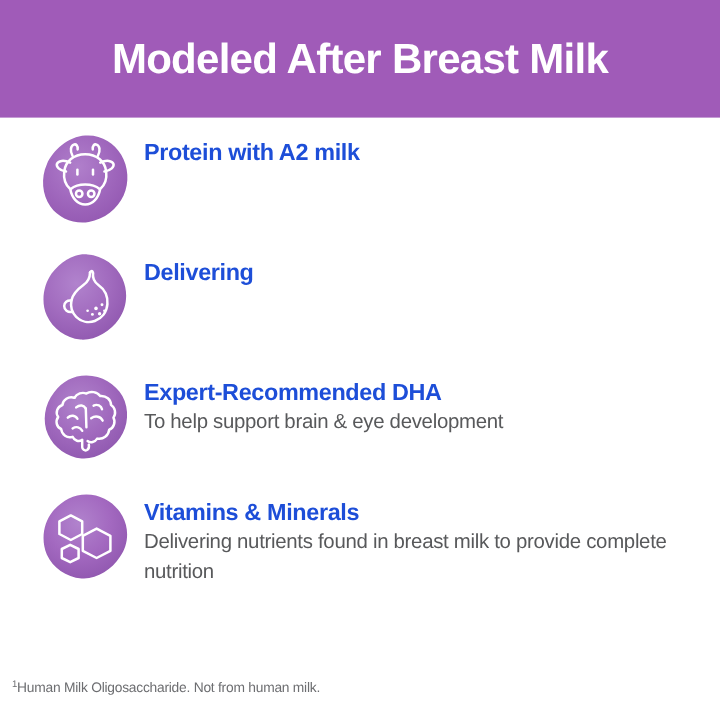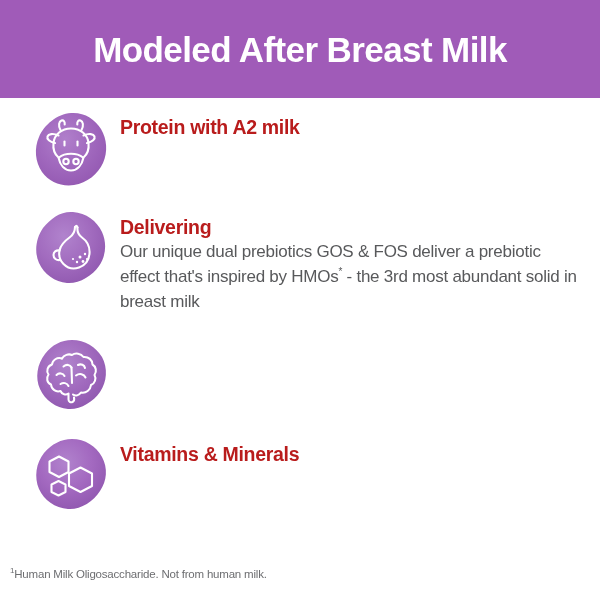--- a/index.html
+++ b/index.html
@@ -77,21 +77,21 @@
     height: 78px;
   }
 
   .feature-text {
     flex: 1 1 auto;
     padding-top: 6px;
     min-width: 0;
   }
 
   .feature-title {
-    color: #b91c1c;
+    color: #1d4ed8;
     font-size: 19.5px;
     font-weight: bold;
     line-height: 1.15;
     letter-spacing: -0.3px;
     margin: 0 0 2px 0;
     font-family: "Liberation Sans", sans-serif;
   }
 
   .feature-body {
     color: #58595B;
@@ -193,21 +193,20 @@
             <circle cx="53" cy="44" r="1.2"></circle>
             <circle cx="45" cy="52" r="1.2"></circle>
             <circle cx="51" cy="51.5" r="1.4"></circle>
             <circle cx="41" cy="49" r="1.1"></circle>
             <circle cx="55" cy="49" r="1.1"></circle>
           </g>
         </svg>
       </div>
       <div class="feature-text">
         <div class="feature-title">Delivering</div>
-        <div class="feature-body"><span>Our unique dual prebiotics GOS &amp; FOS deliver a prebiotic effect that's inspired by HMOs</span><span class="sup">*</span><span> - the 3rd most abundant solid in breast milk</span></div>
       </div>
     </div>
 
     <div class="feature f3">
       <div class="icon-wrap">
         <svg viewBox="0 0 78 78" xmlns="http://www.w3.org/2000/svg" aria-hidden="true">
           <defs>
             <radialGradient id="blobg3" cx="42%" cy="35%" r="68%">
               <stop offset="0%" stop-color="#B084CC"></stop>
               <stop offset="55%" stop-color="#A16ABE"></stop>
@@ -222,20 +221,24 @@
 
             <path d="M31.5 29.5 C34.5 27 38 27.5 39.5 30.5"></path>
             <path d="M46 28 C49 26.5 52.5 28 53 31"></path>
             <path d="M24.5 38 C27 35.5 31 36 32.5 39"></path>
             <path d="M44 38.5 C47.5 36 52 37 53.5 40.5"></path>
             <path d="M28.5 47 C31.5 45 35 46 36.5 49"></path>
             <path d="M39.5 30.5 L40 46"></path>
           </g>
         </svg>
       </div>
+      <div class="feature-text">
+        <div class="feature-title">Expert-Recommended DHA</div>
+        <div class="feature-body">To help support brain &amp; eye development</div>
+      </div>
     </div>
 
     <div class="feature f4">
       <div class="icon-wrap">
         <svg viewBox="0 0 78 78" xmlns="http://www.w3.org/2000/svg" aria-hidden="true">
           <defs>
             <radialGradient id="blobg4" cx="42%" cy="34%" r="69%">
               <stop offset="0%" stop-color="#B183CD"></stop>
               <stop offset="55%" stop-color="#A369C0"></stop>
               <stop offset="100%" stop-color="#9158B0"></stop>
@@ -247,20 +250,21 @@
             <path d="M27 19.5 L36.5 24.5 L36.5 35 L27 40 L17.5 35 L17.5 24.5 Z"></path>
 
             <path d="M48.5 30.5 L60 36.5 L60 49 L48.5 55 L37 49 L37 36.5 Z"></path>
 
             <path d="M26.5 44 L33.5 47.5 L33.5 55 L26.5 58.5 L19.5 55 L19.5 47.5 Z"></path>
           </g>
         </svg>
       </div>
       <div class="feature-text">
         <div class="feature-title">Vitamins &amp; Minerals</div>
+        <div class="feature-body">Delivering nutrients found in breast milk to provide complete nutrition</div>
       </div>
     </div>
 
   </div>
 
   <div class="footnote"><span class="sup">1</span><span>Human Milk Oligosaccharide. Not from human milk.</span></div>
 
 </div>
 
 </body></html>

